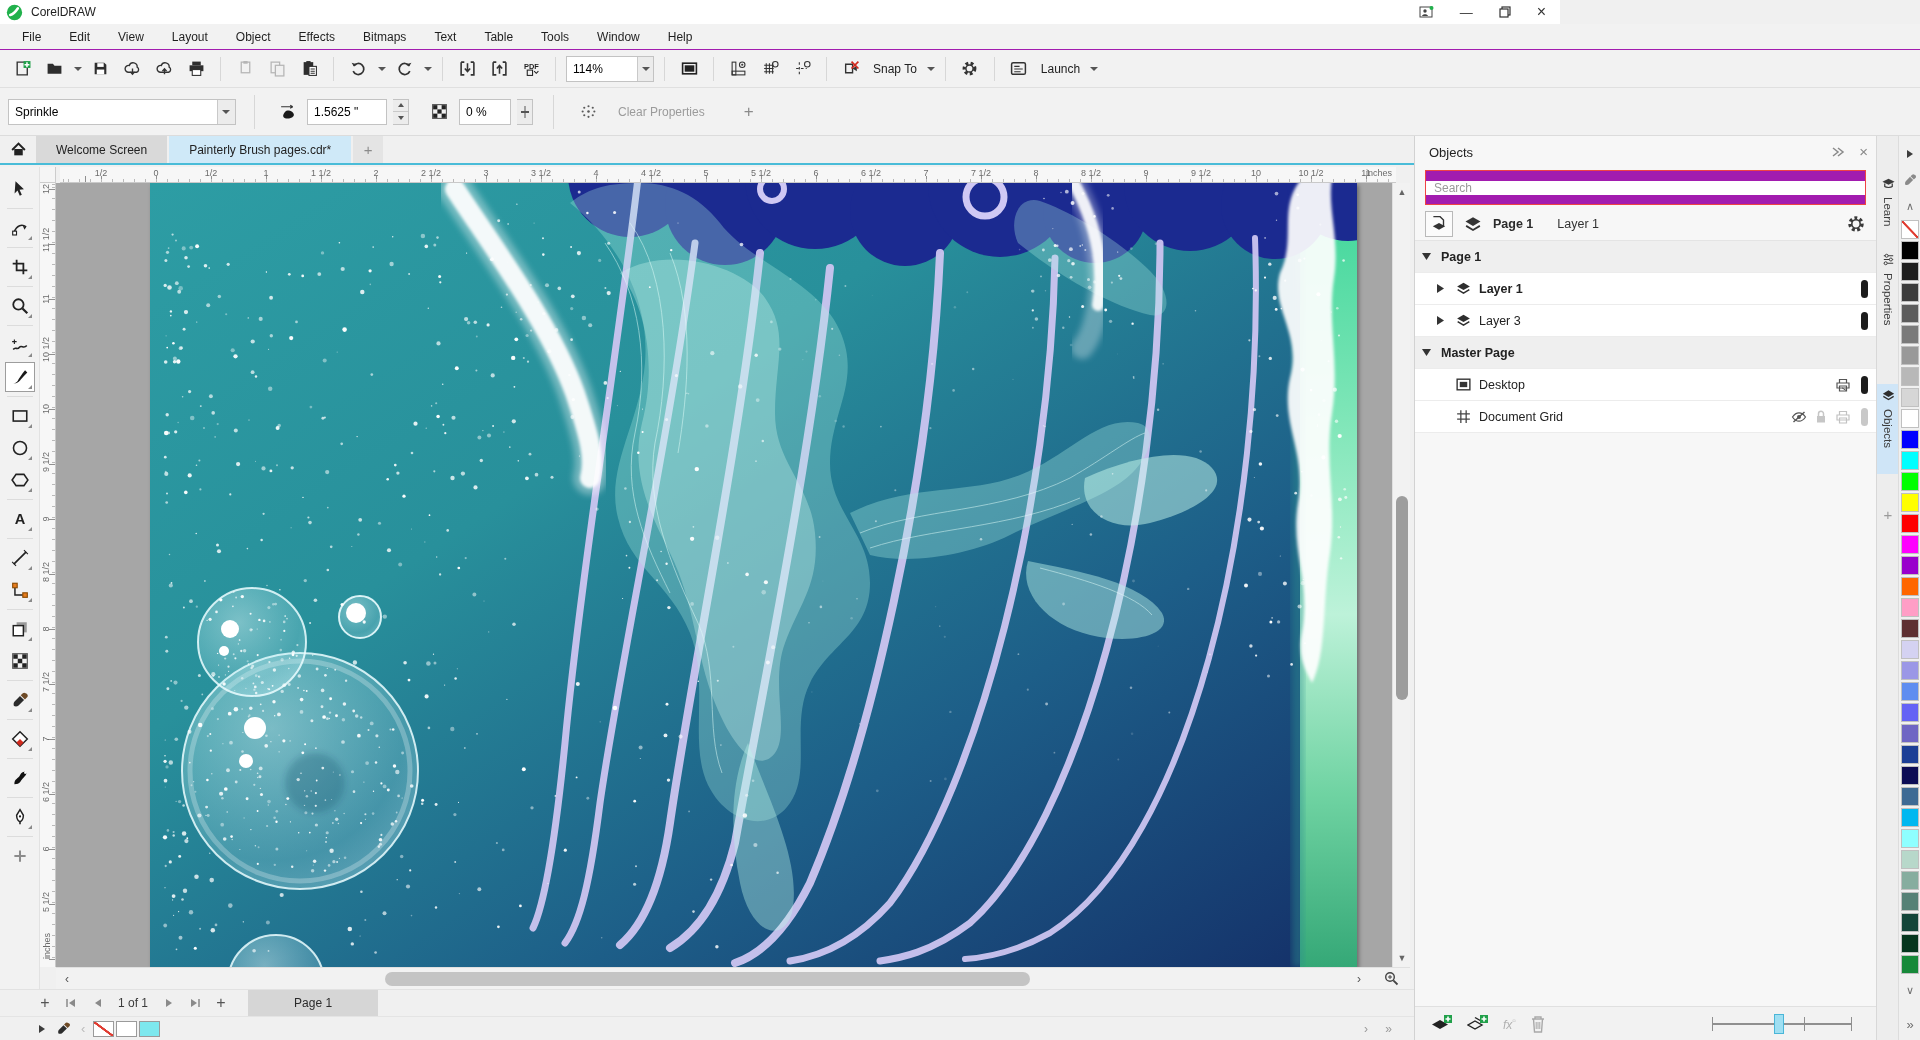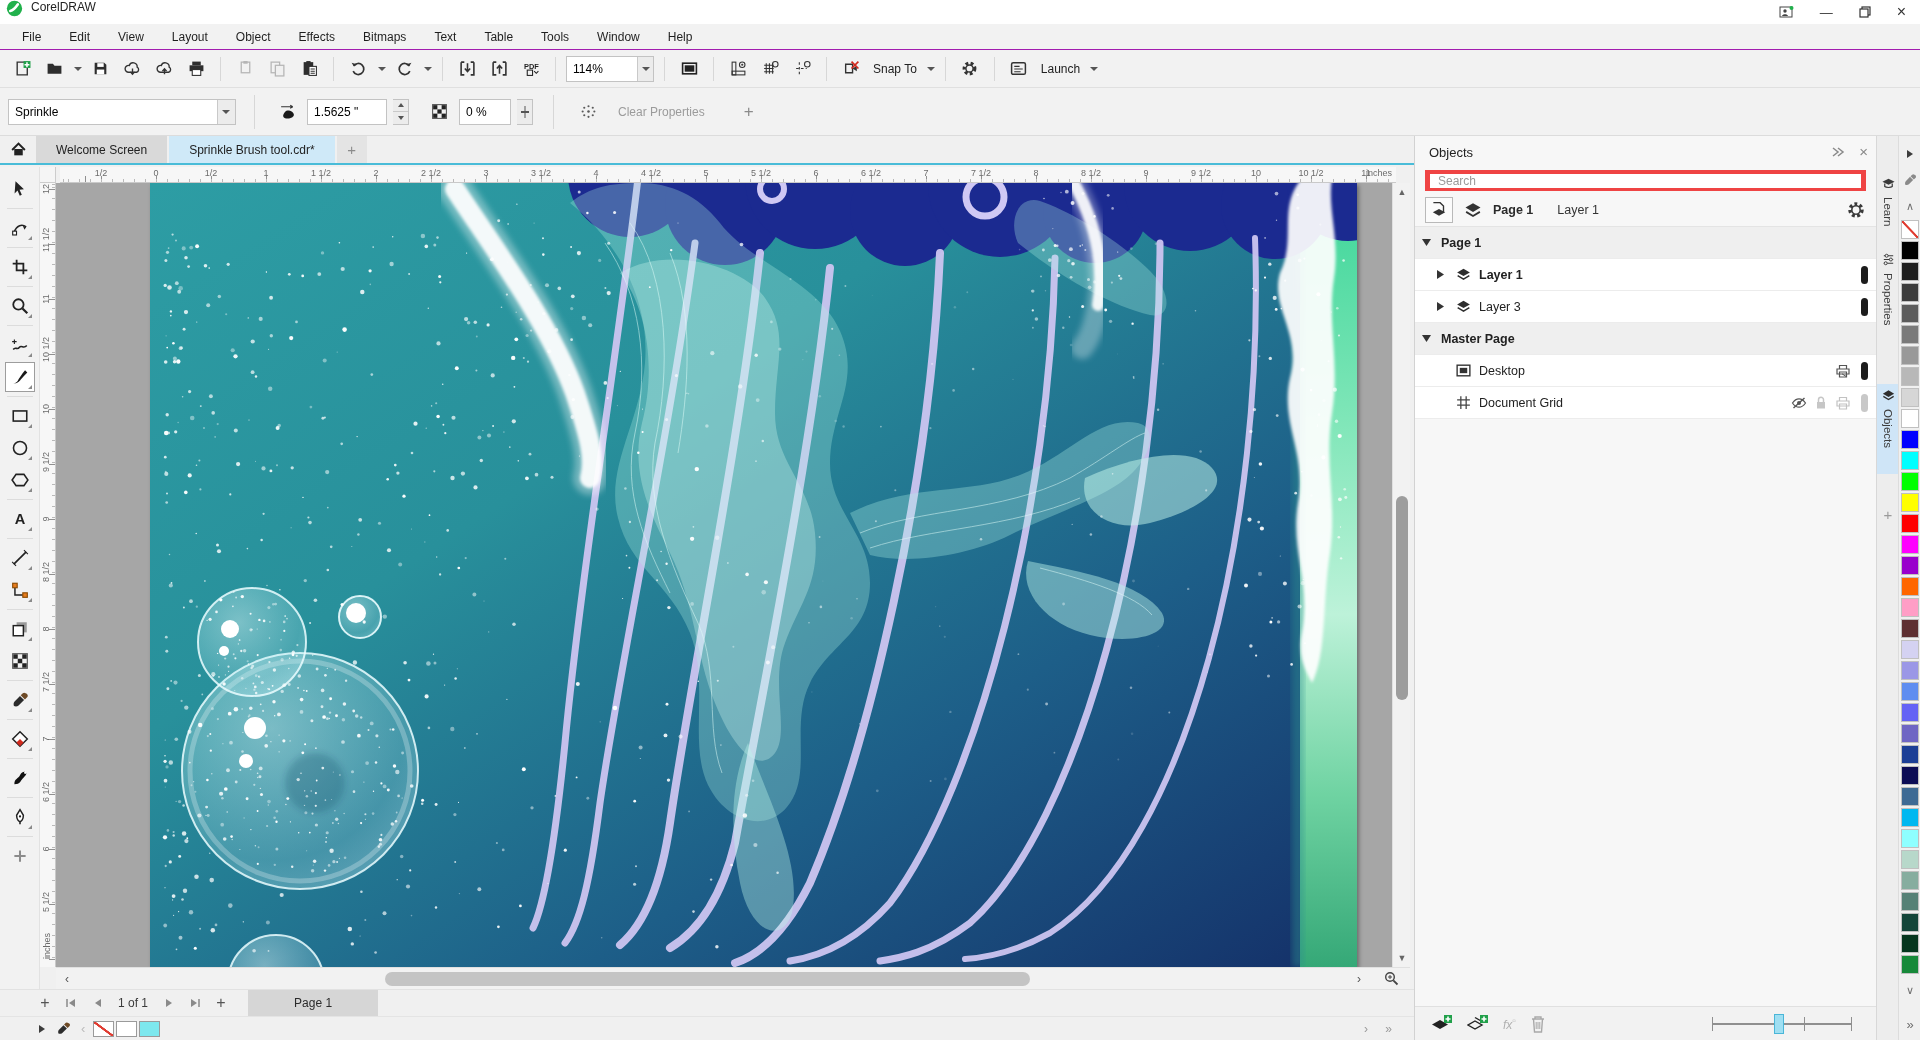--- a/index.html
+++ b/index.html
@@ -1,19 +1,19 @@
 <!DOCTYPE html>
 <html><head>
 <meta charset="utf-8">
 <style>
   *{margin:0;padding:0;box-sizing:border-box;font-family:"Liberation Sans",sans-serif;}
   html,body{width:1920px;height:1040px;overflow:hidden;background:#f0f0f0;font-size:12px;color:#2b2b2b;}
   svg{display:block;}
   
-  #titlebar{position:absolute;left:0;top:0;width:1920px;height:24px;background:#fff;display:flex;}
+  #titlebar{position:absolute;left:0;top:0;width:1560px;height:24px;background:#fff;display:flex;align-items:center;}
   #logo{width:17px;height:17px;margin:0 8px 0 6px;}
   #title-text{font-size:12px;color:#222;}
   #win-controls{margin-left:auto;display:flex;align-items:center;gap:26px;padding-right:14px;}
   #win-controls .wbtn{color:#333;font-size:13px;line-height:1;cursor:default;}
   
   #menubar{position:absolute;left:0;top:24px;width:1920px;height:26px;background:#f2f2f2;display:flex;align-items:center;padding-left:8px;border-bottom:1px solid #a21caf;}
   .menu-item{padding:4px 14px;font-size:12px;color:#1f1f1f;}
   
   #toolbar{position:absolute;left:0;top:50px;width:1920px;height:38px;background:#f2f2f2;display:flex;align-items:center;padding-left:8px;gap:4px;border-bottom:1px solid #e0e0e0;}
   #propbar{position:absolute;left:0;top:88px;width:1920px;height:48px;background:#f2f2f2;display:flex;align-items:center;padding-left:8px;gap:6px;border-bottom:1px solid #dcdcdc;}
@@ -67,21 +67,21 @@
   #pagebar .nbtn{width:26px;height:22px;display:flex;align-items:center;justify-content:center;color:#4c4c4c;}
   #page-indicator{font-size:12px;color:#3c3c3c;padding:0 8px;}
   #pagetab{height:27px;background:#d6d6d6;padding:0 46px;display:flex;align-items:center;font-size:12px;margin-left:14px;}
   #statusbar{position:absolute;left:0;top:1016px;width:1414px;height:24px;background:#f0f0f0;display:flex;align-items:center;border-top:1px solid #e4e4e4;}
   .swatch-box{width:21px;height:16px;border:1px solid #9a9a9a;margin-right:2px;background:#fff;position:relative;}
   .swatch-none:after{content:"";position:absolute;left:0;top:0;right:0;bottom:0;background:linear-gradient(to top right,transparent 44%,#e03c31 46%,#e03c31 54%,transparent 56%);}
   
   #docker{position:absolute;left:1414px;top:136px;width:462px;height:904px;background:#f7f7f7;border-left:1px solid #d2d2d2;}
   #docker-header{height:32px;display:flex;align-items:center;padding:0 8px 0 14px;font-size:13px;color:#222;}
   #docker-header .hbtns{margin-left:auto;display:flex;gap:14px;color:#8a8a8a;font-size:12px;}
-  #obj-search{margin:2px 10px;height:21px;background:#a21caf;border:5px solid #ef4444;display:flex;align-items:center;}
+  #obj-search{margin:2px 10px;height:35px;background:#a21caf;border:1px solid #ef4444;display:flex;align-items:center;}
   #obj-search input{border:none;outline:none;width:100%;padding:0 8px;font-size:12px;color:#333;}
   #obj-search input::placeholder{color:#9a9a9a;}
   #obj-info{height:34px;display:flex;align-items:center;gap:10px;padding:0 10px;border-bottom:1px solid #e4e4e4;}
   #obj-info .boxed{width:28px;height:26px;border:1px solid #b9b9b9;display:flex;align-items:center;justify-content:center;background:#fbfbfb;}
   #obj-info .pgname{font-weight:bold;font-size:12.5px;}
   #obj-info .lyname{font-size:12.5px;color:#333;margin-left:14px;}
   #obj-info .gear{margin-left:auto;}
   #obj-tree{background:#fff;}
   .orow{height:32px;display:flex;align-items:center;border-bottom:1px solid #ececec;padding-right:8px;background:#fff;}
   .orow.section{background:#efefef;font-weight:bold;}
@@ -378,21 +378,21 @@
 </div>
 
 <div id="tabbar">
   <span id="home-tab">
       <svg viewBox="0 0 16 16" width="17" height="17">
         <path d="M2 8.5 L8 2.5 L14 8.5" fill="none" stroke="#222" stroke-width="1.8"></path>
         <path d="M4 7.5 V13.5 H12 V7.5" fill="#222"></path>
       </svg>
     </span>
   <span class="doctab">Welcome Screen</span>
-  <span class="doctab active">Sprinkle Brush tool.cdr*</span>
+  <span class="doctab active">Painterly Brush pages.cdr*</span>
   <span id="tab-add">+</span>
 </div>
 
 <div id="toolbox">
     <div class="tool">
       <svg viewBox="0 0 16 16">
         <path d="M4 1 L11.5 8.2 L7.6 8.6 L9.6 13.2 L7.8 14 L5.8 9.4 L3.2 12 Z" fill="#222"></path>
       </svg>
     </div>
     <div class="tool-sep"></div>

